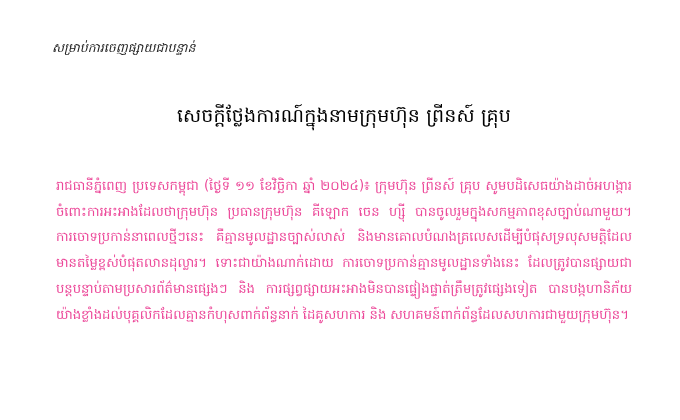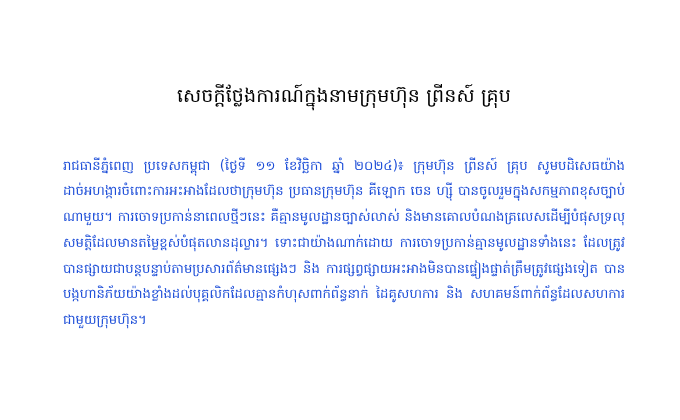--- a/index.html
+++ b/index.html
@@ -38,30 +38,31 @@
     margin: 46px 0 0 0;
     line-height: 1.4;
     letter-spacing: 0.2px;
   }
   .body-block {
     margin-top: 44px;
   }
   .para {
     font-size: 13.2px;
     line-height: 1.95;
-    color: #1d4ed8;
+    color: #ec4899;
     text-align: justify;
     text-justify: inter-word;
-    margin: 11px;
+    margin: 4px;
     word-spacing: -0.2px;
   }
 </style>
 </head>
 <body>
 
 <div class="page">
+  <div class="kicker">សម្រាប់ការចេញផ្សាយជាបន្ទាន់</div>
 
   <h1 class="title">សេចក្ដីថ្លែងការណ៍ក្នុងនាមក្រុមហ៊ុន ព្រីនស៍ គ្រុប</h1>
 
   <div class="body-block">
     <p class="para">រាជធានីភ្នំពេញ ប្រទេសកម្ពុជា (ថ្ងៃទី ១១ ខែវិច្ឆិកា ឆ្នាំ ២០២៤)៖ ក្រុមហ៊ុន ព្រីនស៍ គ្រុប សូមបដិសេធយ៉ាងដាច់អហង្ការចំពោះការអះអាងដែលថាក្រុមហ៊ុន ប្រធានក្រុមហ៊ុន គីឡោក ចេន ហ្ស៊ី បានចូលរួមក្នុងសកម្មភាពខុសច្បាប់ណាមួយ។ ការចោទប្រកាន់នាពេលថ្មីៗនេះ គឺគ្មានមូលដ្ឋានច្បាស់លាស់ និងមានគោលបំណងគ្រលេសដើម្បីបំផុសទ្រលុសមត្តិដែលមានតម្លៃខ្ពស់បំផុតលានដុល្លារ។ ទោះជាយ៉ាងណាក់ដោយ ការចោទប្រកាន់គ្មានមូលដ្ឋានទាំងនេះ ដែលត្រូវបានផ្សាយជាបន្តបន្ទាប់តាមប្រសារព័ត៌មានផ្សេងៗ និង ការផ្សព្វផ្សាយអះអាងមិនបានផ្ទៀងផ្ទាត់ត្រឹមត្រូវផ្សេងទៀត បានបង្កហានិភ័យយ៉ាងខ្លាំងដល់បុគ្គលិកដែលគ្មានកំហុសពាក់ព័ន្ធនាក់ ដៃគូសហការ និង សហគមន៍ពាក់ព័ន្ធដែលសហការជាមួយក្រុមហ៊ុន។</p>
   </div>
 </div>
 
 </body></html>

